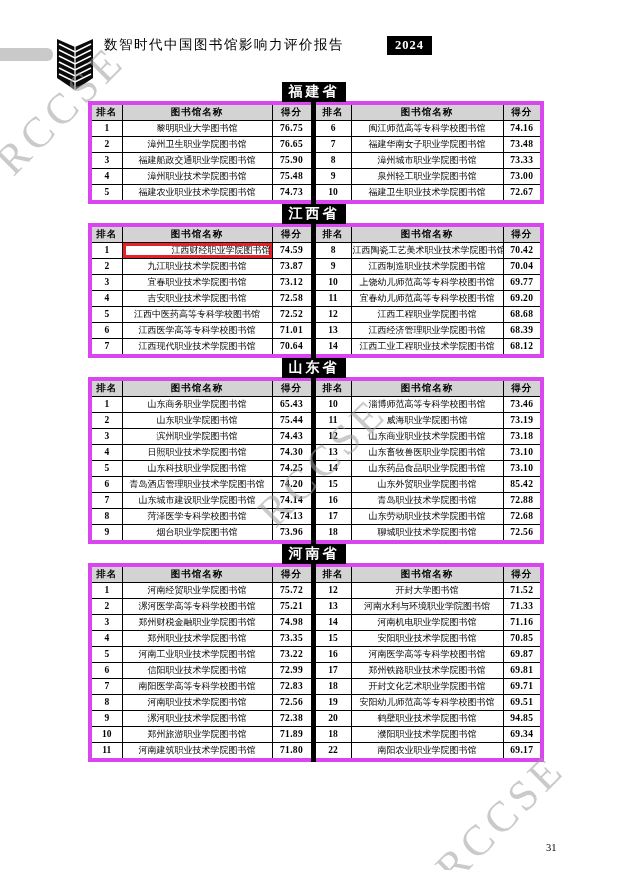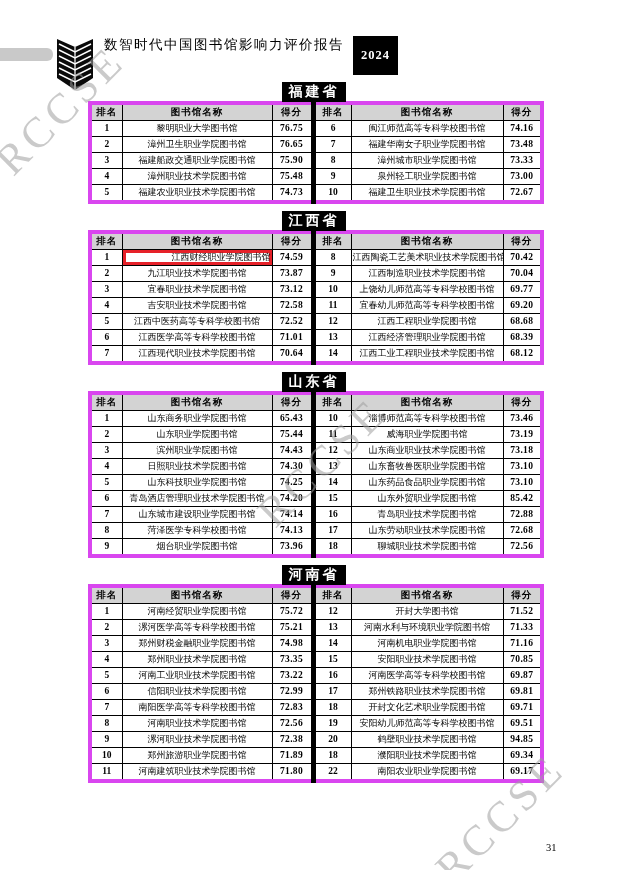--- a/index.html
+++ b/index.html
@@ -10,24 +10,24 @@
     background:#ffffff;
     overflow:hidden;
     font-family:"Liberation Serif","DejaVu Serif",serif;
     color:#000;
   }
   
   .grey-bar { position:absolute; left:0; top:48px; width:53px; height:13px; background:#c9c9c9; border-radius:0 6px 6px 0; }
   .header { position:absolute; left:55px; top:36px; height:58px; display:flex; align-items:flex-start; gap:9px; z-index:10; }
   .logo { width:40px; height:56px; flex:0 0 auto; }
   .report-title { font-size:13.5px; letter-spacing:1.5px; font-weight:normal; white-space:nowrap; }
-  .year-badge { background:#000; color:#fff; font-size:12.5px; font-weight:bold; padding:12px 8px; letter-spacing:1px; }
+  .year-badge { background:#000; color:#fff; font-size:12.5px; font-weight:bold; padding:2px 8px; letter-spacing:1px;margin-left:34px; }
   
   .content { position:absolute; left:88px; top:82px; width:452px; }
-  .province { margin-bottom:7px; }
+  .province { }
   .province-title {
     background:#000; color:#fff; font-weight:bold;
     font-size:14px; letter-spacing:3px; line-height:20px;
     width:64px; margin:0 auto -1px auto; text-align:center;
     position:relative; z-index:2;
   }
   table.rank-table {
     border-collapse:collapse; table-layout:fixed;
     width:452px; border:4px solid #d946ef;
     position:relative; z-index:1;

